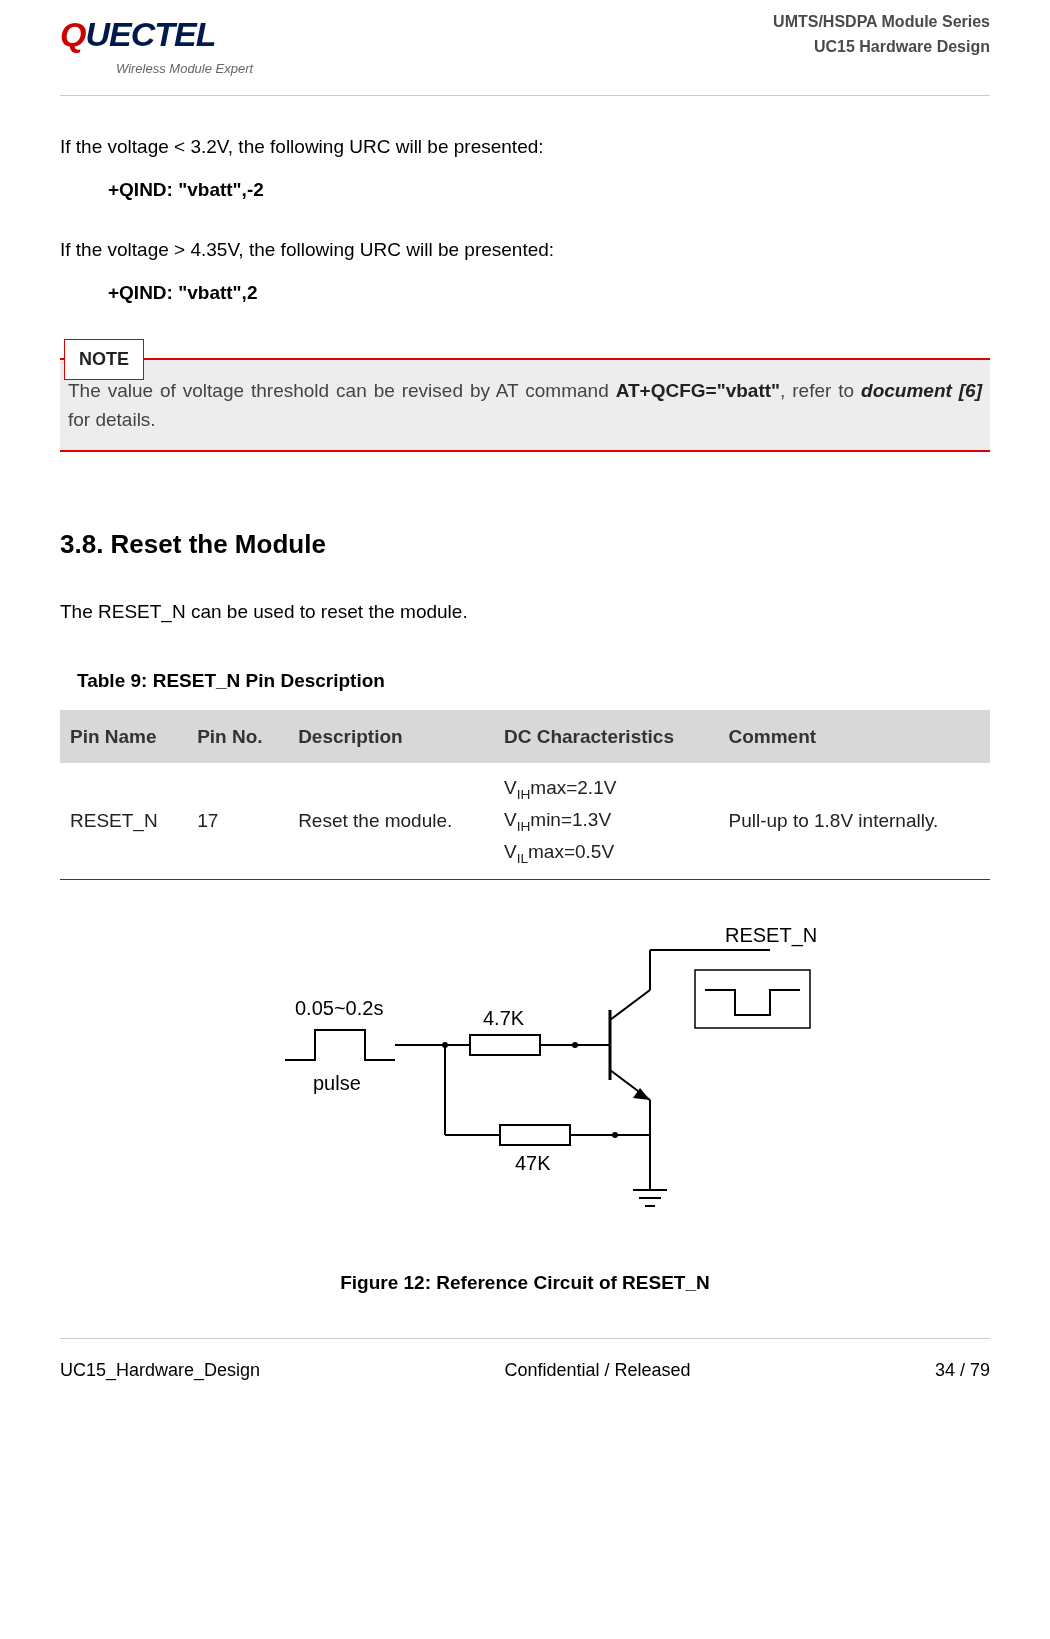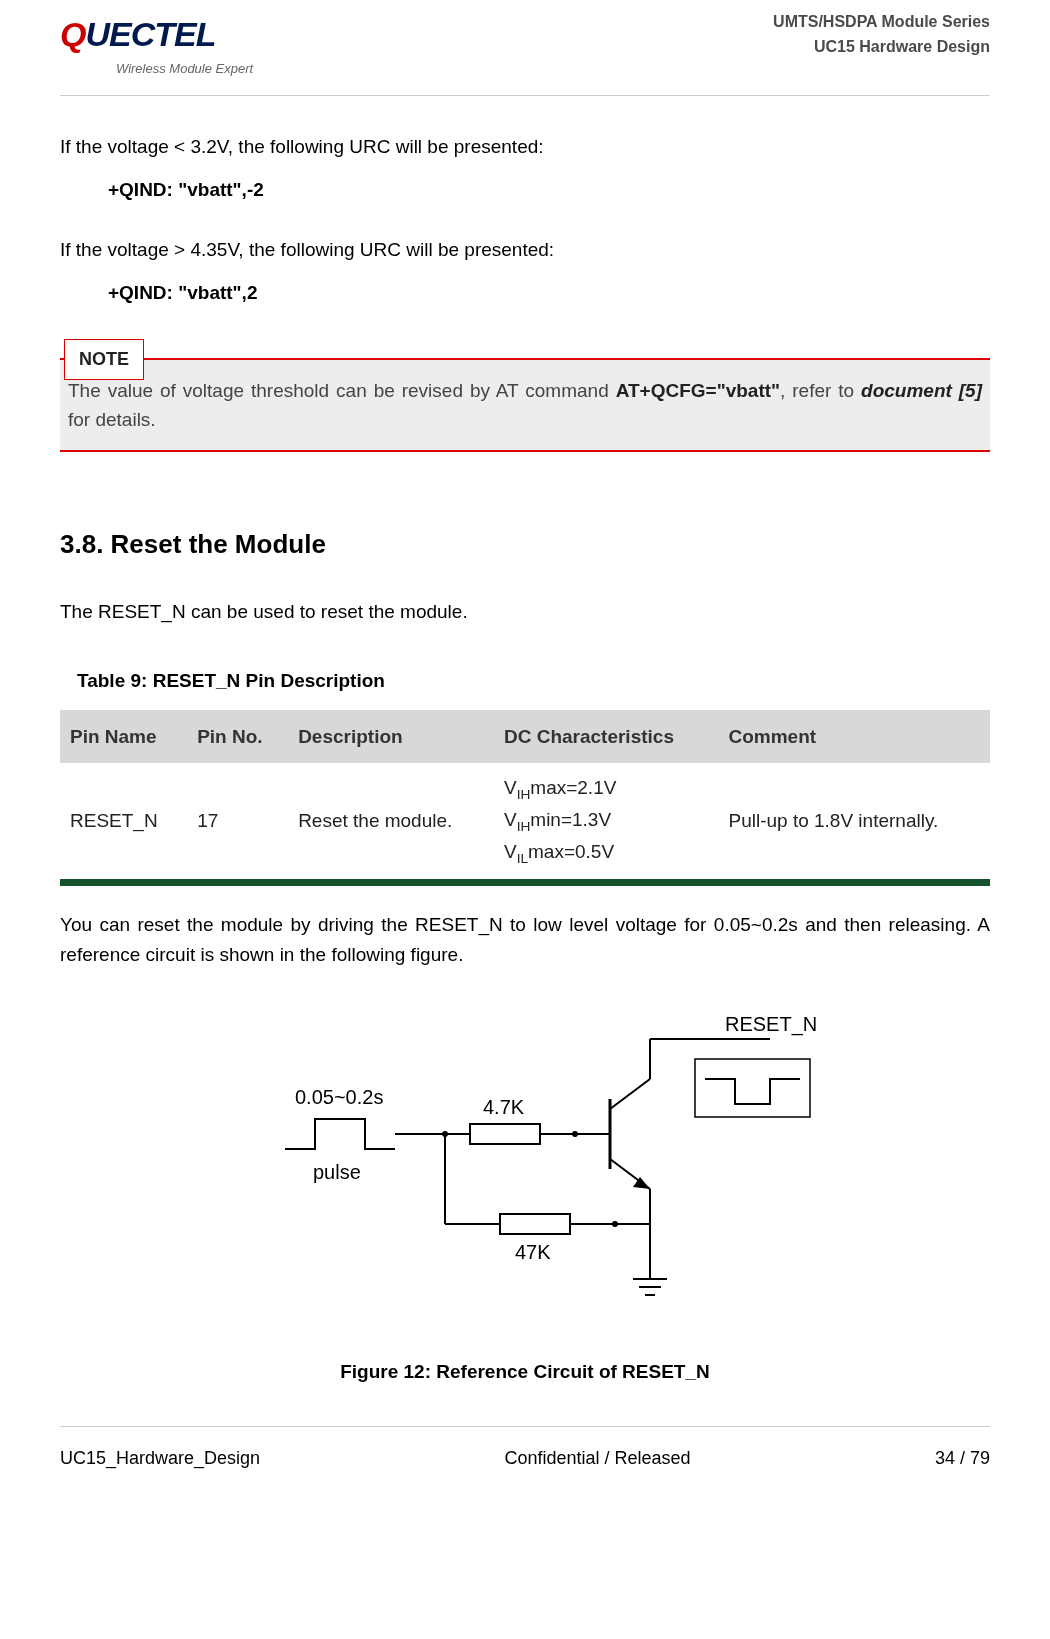--- a/index.html
+++ b/index.html
@@ -93,21 +93,21 @@
   table.pin th {
     background: #d8d8d8;
     color: #333;
     text-align: left;
     font-weight: bold;
     padding: 12px 10px;
     font-size: 19px;
   }
   table.pin td {
     padding: 10px 10px;
-    border-bottom: 7px solid #14532d;
+    border-bottom: 1px solid #14532d;
     vertical-align: middle;
     color: #222;
   }
   .sub { font-size: 0.72em; vertical-align: sub; }
   .figure-wrap {
     margin-top: 40px;
     display: flex;
     justify-content: center;
   }
   .figure-caption {
@@ -150,21 +150,21 @@
     <p class="para indented">+QIND: "vbatt",-2</p>
     <div class="spacer-sm"></div>
     <p class="para">If the voltage &gt; 4.35V, the following URC will be presented:</p>
     <p class="para indented">+QIND: "vbatt",2</p>
 
     <div class="note-block">
       <div class="note-label-wrap">
         <div class="note-label">NOTE</div>
       </div>
       <div class="note-body">
-        <span>The value of voltage threshold can be revised by AT command </span><span class="bold">AT+QCFG="vbatt"</span><span>, refer to </span><span class="italicbold">document [5]</span><span> for details.</span>
+        <span>The value of voltage threshold can be revised by AT command </span><span class="bold">AT+QCFG="vbatt"</span><span>, refer to </span><span class="italicbold">document [6]</span><span> for details.</span>
       </div>
     </div>
 
     <h2 class="section">3.8. Reset the Module</h2>
     <p class="para">The RESET_N can be used to reset the module.</p>
 
     <p class="table-caption">Table 9: RESET_N Pin Description</p>
     <table class="pin">
       <thead>
         <tr>
@@ -183,21 +183,20 @@
           <td>
             <div><span>V</span><span class="sub">IH</span><span>max=2.1V</span></div>
             <div><span>V</span><span class="sub">IH</span><span>min=1.3V</span></div>
             <div><span>V</span><span class="sub">IL</span><span>max=0.5V</span></div>
           </td>
           <td>Pull-up to 1.8V internally.</td>
         </tr>
       </tbody>
     </table>
 
-    <p class="para" style="margin-top:24px; text-align:justify;">You can reset the module by driving the RESET_N to low level voltage for 0.05~0.2s and then releasing. A reference circuit is shown in the following figure.</p>
 
     <div class="figure-wrap">
       <svg width="620" height="320" viewBox="0 0 620 320">
 
         <text x="80" y="95" font-size="20">0.05~0.2s</text>
 
         <polyline points="70,140 100,140 100,110 150,110 150,140 180,140" fill="none" stroke="#000" stroke-width="2"></polyline>
         <text x="98" y="170" font-size="20">pulse</text>
 
         <line x1="180" y1="125" x2="255" y2="125" stroke="#000" stroke-width="2"></line>

